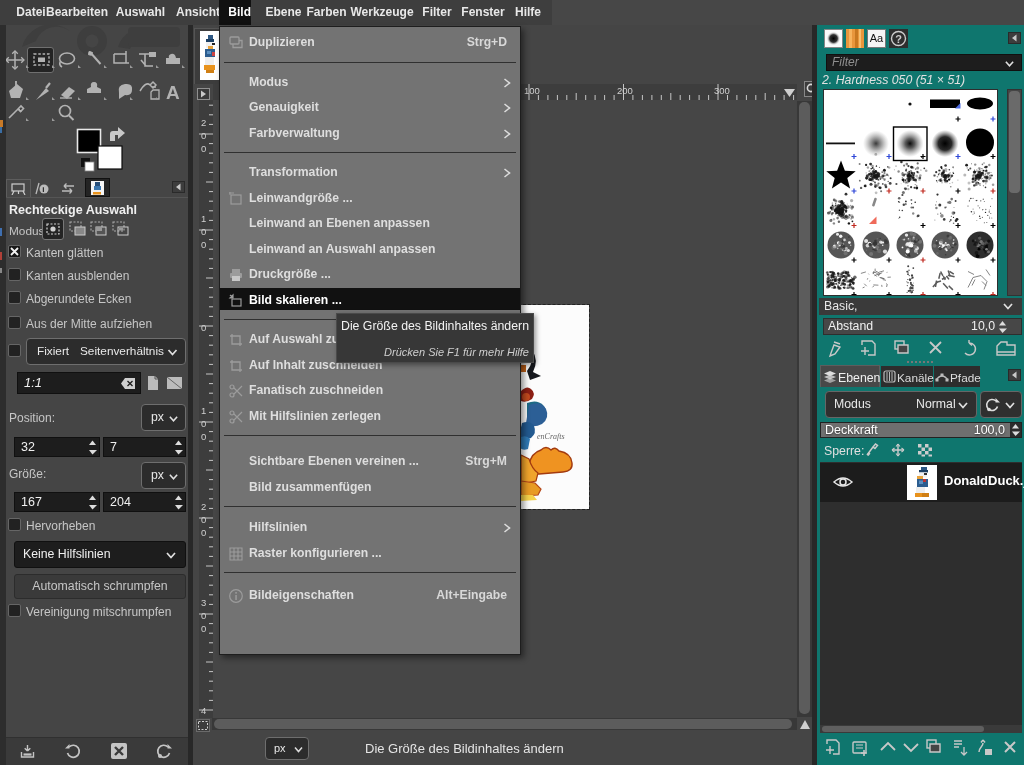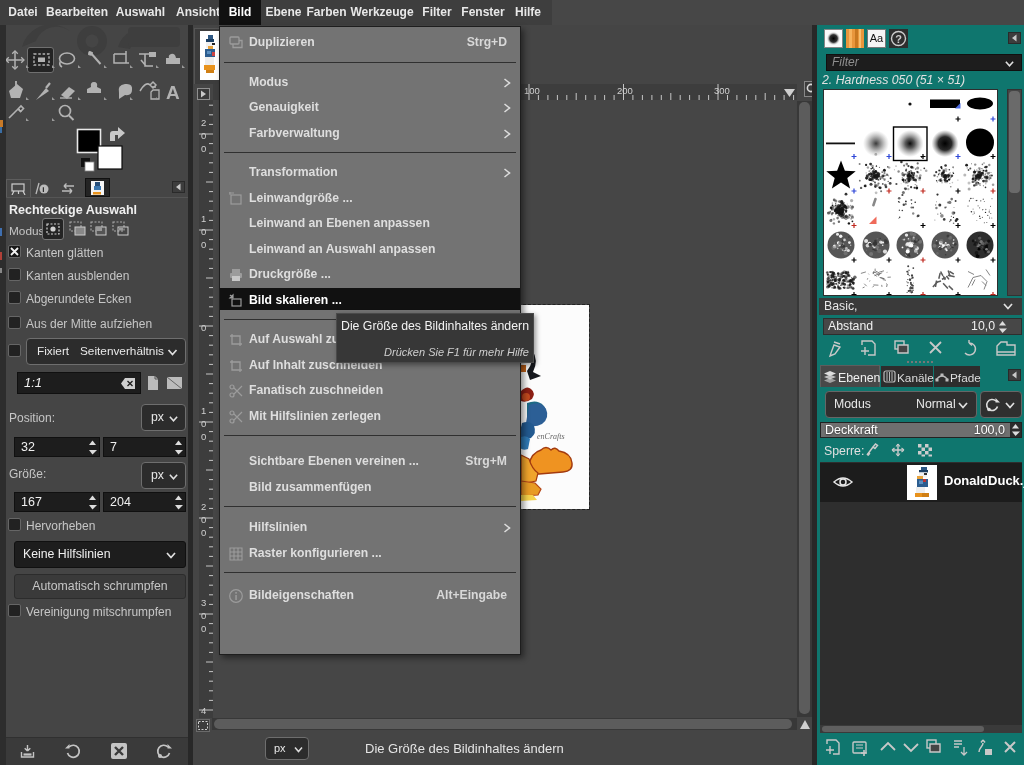--- a/index.html
+++ b/index.html
@@ -40,25 +40,25 @@
   .msep:after { content:""; position:absolute; left:4px; right:4px; top:6px; border-top:1px solid #303030; }
   .mhl { background:linear-gradient(#111111 0 89%, rgba(0,0,0,0) 89%); color:#fff; }
   
   #tooltip { left:336px; top:313px; width:198px; height:50px; background:#373737; border:1px solid #4a4a4a; box-shadow:2px 2px 5px rgba(0,0,0,.4); text-align:center; white-space:nowrap; }
   #tooltip .l1 { margin-top:5px; color:#f2f2f2; font-size:12.3px; }
   #tooltip .l2 { margin-top:13px; color:#cfcfcf; font-style:italic; font-size:11px; text-align:right; padding-right:4px; }
 </style>
 </head>
 <body>
   <div id="menubar" class="abs">
-    <div class="mi" style="left:4px;width:38px;text-align:center;">Datei</div>
+    <div class="mi" style="left:12px;width:38px;text-align:center;">Datei</div>
     <div class="mi" style="left:44px;width:66px;">Bearbeiten</div>
     <div class="mi" style="left:113px;width:55px;">Auswahl</div>
     <div class="mi" style="left:171px;width:54px;">Ansicht</div>
-    <div class="mi sel" style="left:219px;width:42px;">Bild</div>
+    <div class="mi sel" style="left:219px;width:32px;text-align:right;">Bild</div>
     <div class="mi" style="left:262px;width:43px;">Ebene</div>
     <div class="mi" style="left:304px;width:45px;">Farben</div>
     <div class="mi" style="left:348px;width:68px;">Werkzeuge</div>
     <div class="mi" style="left:417px;width:40px;">Filter</div>
     <div class="mi" style="left:457px;width:52px;">Fenster</div>
     <div class="mi" style="left:509px;width:38px;">Hilfe</div>
     <div class="cap"></div>
   </div>
   <div id="leftedge" class="abs"></div>
   <div class="abs" style="left:0;top:120px;width:3px;height:7px;background:#c87a28;"></div>

